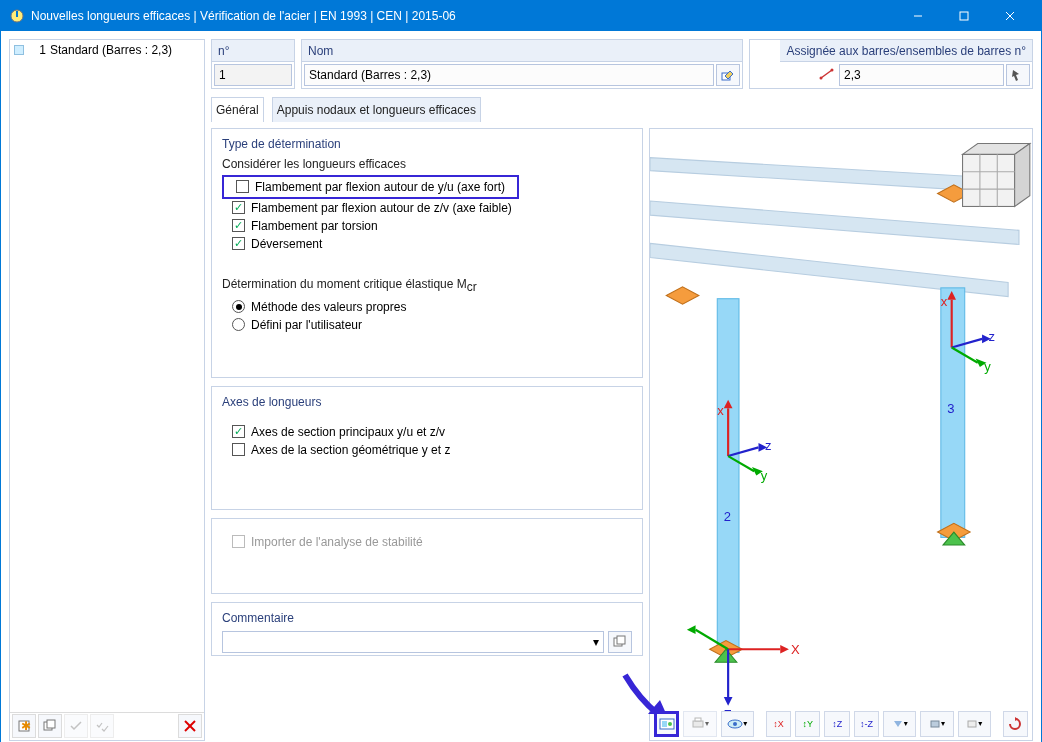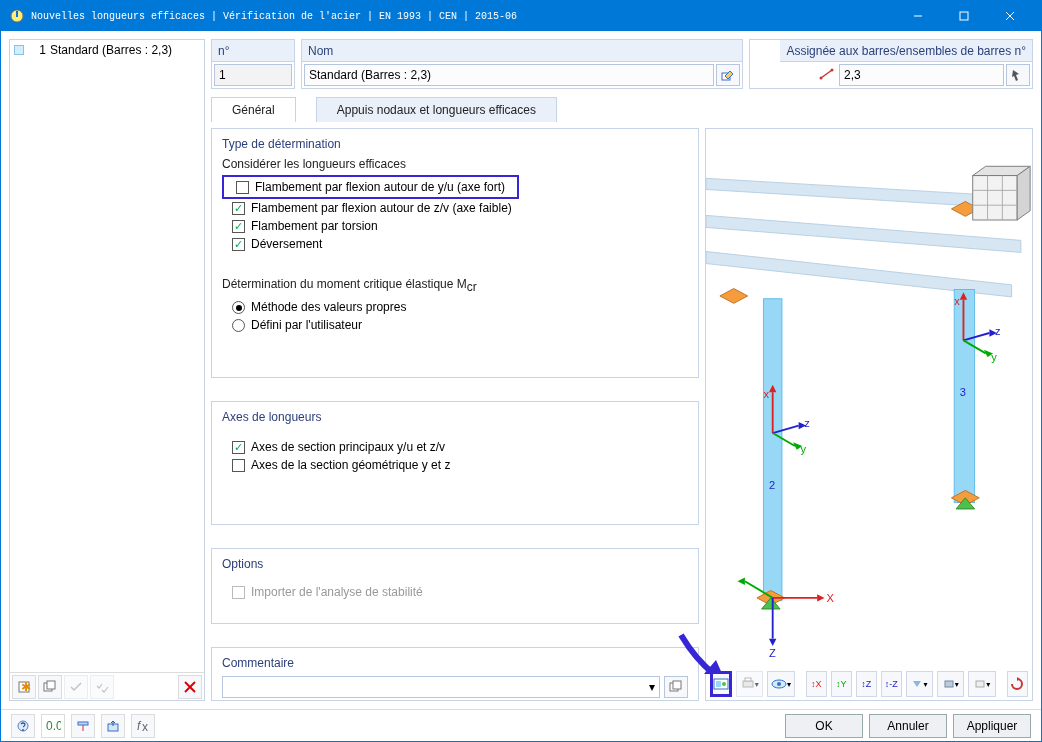--- a/index.html
+++ b/index.html
@@ -1,19 +1,19 @@
 <!DOCTYPE html>
 <html><head>
 <meta charset="utf-8">
 <style>
   * { box-sizing: border-box; margin: 0; padding: 0; font-family: "Segoe UI", Tahoma, sans-serif; font-size: 12px; }
   body { background: #fff; width: 1042px; height: 742px; overflow: hidden; }
   .window { width: 1042px; height: 742px; display: flex; flex-direction: column; border: 1px solid #0078d7; }
   .titlebar { height: 30px; background: #0078d7; color: #fff; display: flex; align-items: center; padding: 0 8px; }
-  .titlebar .title-text { flex: 1; font-size: 10px; font-family: Liberation Mono, monospace; }
+  .titlebar .title-text { flex: 1; font-size: 12px; }
   .titlebar .win-btn { width: 46px; height: 30px; display: flex; align-items: center; justify-content: center; color: #fff; }
   .app-icon { width: 16px; height: 16px; margin-right: 6px; display: inline-flex; align-items: center; justify-content: center; }
   .body-area { flex: 1; display: flex; padding: 8px; gap: 6px; background: #fff; }
   .left-col { width: 196px; border: 1px solid #c7d3e6; display: flex; flex-direction: column; }
   .panel-head { height: 22px; background: #eaf0f9; color: #2a3f7a; padding: 2px 6px; border-bottom: 1px solid #c7d3e6; font-size: 12px; display:flex; align-items:center;}
   .panel-head.underline { text-decoration: underline; text-decoration-color: #7f93c9; }
   .list-body { flex: 1; padding: 2px; background: #fff; }
   .list-row { display: flex; align-items:center; padding:1px 2px; }
   .list-row .idx { width: 22px; text-align:right; padding-right:4px; }
   .list-row .lbl { flex:1; }
@@ -22,29 +22,29 @@
   .top-row { display: flex; gap:6px; }
   .field-box { border:1px solid #c7d3e6; display:flex; flex-direction:column; }
   .box-num { width: 84px; }
   .box-nom { flex: 1; }
   .box-assign { width: 284px; align-items: flex-end; }
   .field-body { padding:2px; display:flex; align-items:center; gap:2px; }
   .text-input { height:22px; border:1px solid #b7c5df; background:#fcfcfc; padding:2px 4px; }
   .text-input.ro { background:#f3f3f3; }
   .icon-btn { width:24px; height:22px; border:1px solid #b7c5df; background:#f6f8fc; display:flex; align-items:center; justify-content:center; cursor:pointer; }
   .tabs { display:flex; align-items:flex-end; gap:0; margin-top:2px; }
-  .tab { padding:5px 20px; border:1px solid #c7d3e6; border-bottom:none; background:#eaf0f9; color:#222; cursor:pointer; margin-right:20px; }
+  .tab { padding:5px 4px; border:1px solid #c7d3e6; border-bottom:none; background:#eaf0f9; color:#222; cursor:pointer; margin-right:8px; }
   .tab.active { background:#fff; font-weight:normal; }
   .main-row { flex:1; display:flex; gap:6px; }
-  .form-col { width: 488px; display:flex; flex-direction:column; gap:23px;}
+  .form-col { width: 432px; display:flex; flex-direction:column; gap:8px;}
   .preview-col { flex:1; border:1px solid #c7d3e6; position:relative; background:#fff; }
   .group { border:1px solid #c7d3e6; padding:8px 10px; }
   .group-title { color:#2a3f7a; margin-bottom:6px; font-size:12px; }
   .sub-title { margin: 6px 0 4px 0; color:#222; }
-  .chk-row, .rad-row { display:flex; align-items:flex-end; gap:6px; padding:2px 10px; }
+  .chk-row, .rad-row { display:flex; align-items:flex-start; gap:6px; padding:2px 10px; }
   .chk, .rad { width:13px; height:13px; border:1px solid #555; display:inline-flex; align-items:center; justify-content:center; background:#fff;}
   .rad { border-radius:50%; }
   .rad-dot { width:6px; height:6px; border-radius:50%; background:#000; }
   .chk-mark { color:#0a5; font-size:11px; line-height:1; }
   .disabled-text { color:#999; }
   .highlight-box { border:2px solid #3726d6; padding:1px 2px; display:inline-flex; align-items:center; gap:6px; }
   .group-type { flex: 0 0 auto; height: 250px; }
   .group-axes { flex: 0 0 auto; height: 124px; }
   .group-opts { flex: 0 0 auto; height: 76px; }
   .group-comment { flex: 0 0 auto; height: 54px; }
@@ -232,21 +232,20 @@
                 </span>
               <span>Axes de section principaux y/u et z/v</span>
             </div>
             <div class="chk-row">
               <span class="chk"></span>
               <span>Axes de la section géométrique y et z</span>
             </div>
           </div>
 
           <div class="group group-opts">
-            <div class="group-title">Options</div>
             <div style="height:6px"></div>
             <div class="chk-row">
               <span class="chk" style="border-color:#bbb"></span>
               <span class="disabled-text">Importer de l'analyse de stabilité</span>
             </div>
           </div>
 
           <div class="group group-comment">
             <div class="group-title">Commentaire</div>
             <div style="display:flex; gap:4px; margin-top:4px;">

